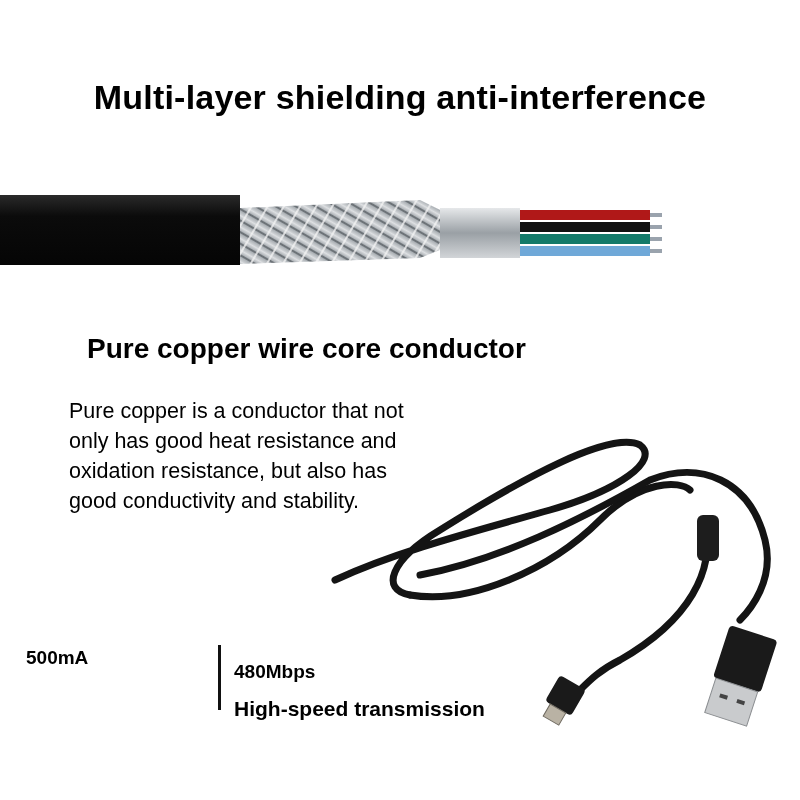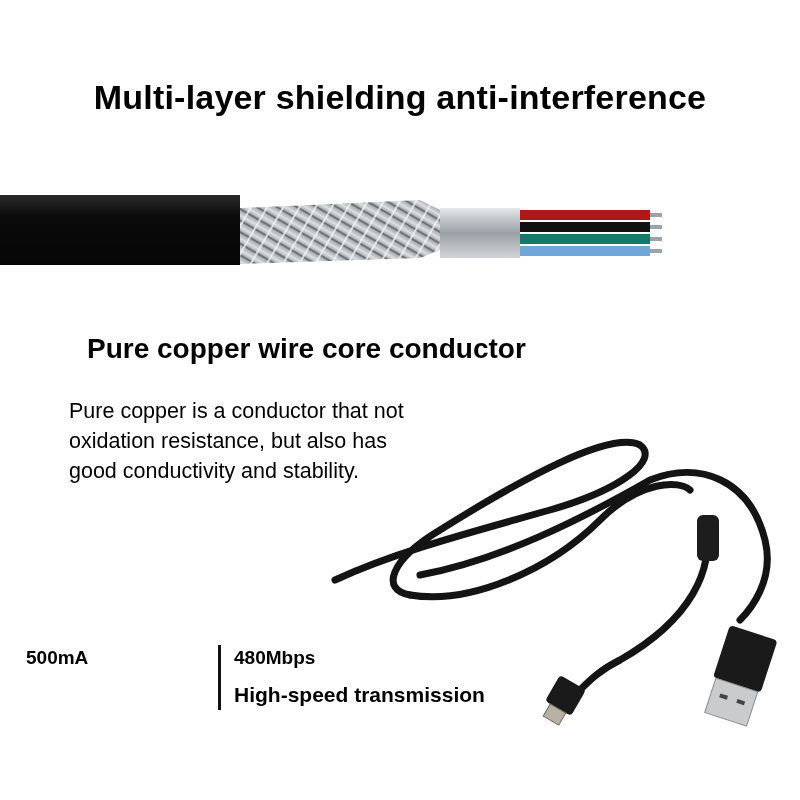--- a/index.html
+++ b/index.html
@@ -7,21 +7,21 @@
   .title{position:absolute;left:0;width:800px;top:78px;text-align:center;font-weight:bold;font-size:34px;letter-spacing:0.2px;}
   .cable-img{position:absolute;left:0;top:180px;width:800px;height:100px;}
   .subtitle{position:absolute;left:58px;top:333px;font-weight:bold;font-size:28px;margin-left:29px;}
   .desc{position:absolute;left:58px;top:396px;width:460px;font-weight:normal;font-size:21.5px;line-height:30px;margin-left:11px;}
   .desc div{white-space:nowrap;}
   .usb-img{position:absolute;left:320px;top:420px;width:480px;height:310px;}
   .spec{position:absolute;text-align:left;font-weight:bold;}
   .spec .val{font-size:19px;}
   .spec .lbl{font-size:21px;margin-top:14px;}
   .spec1{left:26px;width:182px;top:647px;}
-  .spec2{left:234px;width:292px;top:647px;}
+  .spec2{left:234px;width:292px;top:661px;}
   .divider{position:absolute;left:218px;top:645px;width:3px;height:65px;background:#111;}
 </style>
 </head>
 <body>
 
 <div class="title">Multi-layer shielding anti-interference</div>
 
 <svg class="cable-img" viewBox="0 0 800 100">
   <defs>
     <linearGradient id="jk" x1="0" y1="0" x2="0" y2="1">
@@ -52,20 +52,21 @@
       <rect x="650" y="45" width="12" height="4"></rect>
     <rect x="650" y="57" width="12" height="4"></rect>
       <rect x="650" y="69" width="12" height="4"></rect>
   </g>
 </svg>
 
 <div class="subtitle">Pure copper wire core conductor</div>
 
 <div class="desc">
   <div>Pure copper is a conductor that not</div>
+  <div>only has good heat resistance and</div>
   <div>oxidation resistance, but also has</div>
   <div>good conductivity and stability.</div>
 </div>
 
 <svg class="usb-img" viewBox="0 0 480 310">
   <g fill="none" stroke="#141414" stroke-width="7" stroke-linecap="round">
     <path d="M15 160 C80 130 160 110 230 90 C300 70 340 40 320 25 C290 10 200 60 120 110 C70 140 60 170 90 175"></path>
     <path d="M90 175 C150 185 230 150 280 100 C320 60 360 60 370 70"></path>
     <path d="M100 155 C180 140 260 100 330 60 C380 40 430 60 445 120 C455 160 430 190 420 200"></path>
     <path d="M385 105 C395 150 370 200 300 240 C280 250 270 260 260 270"></path>

